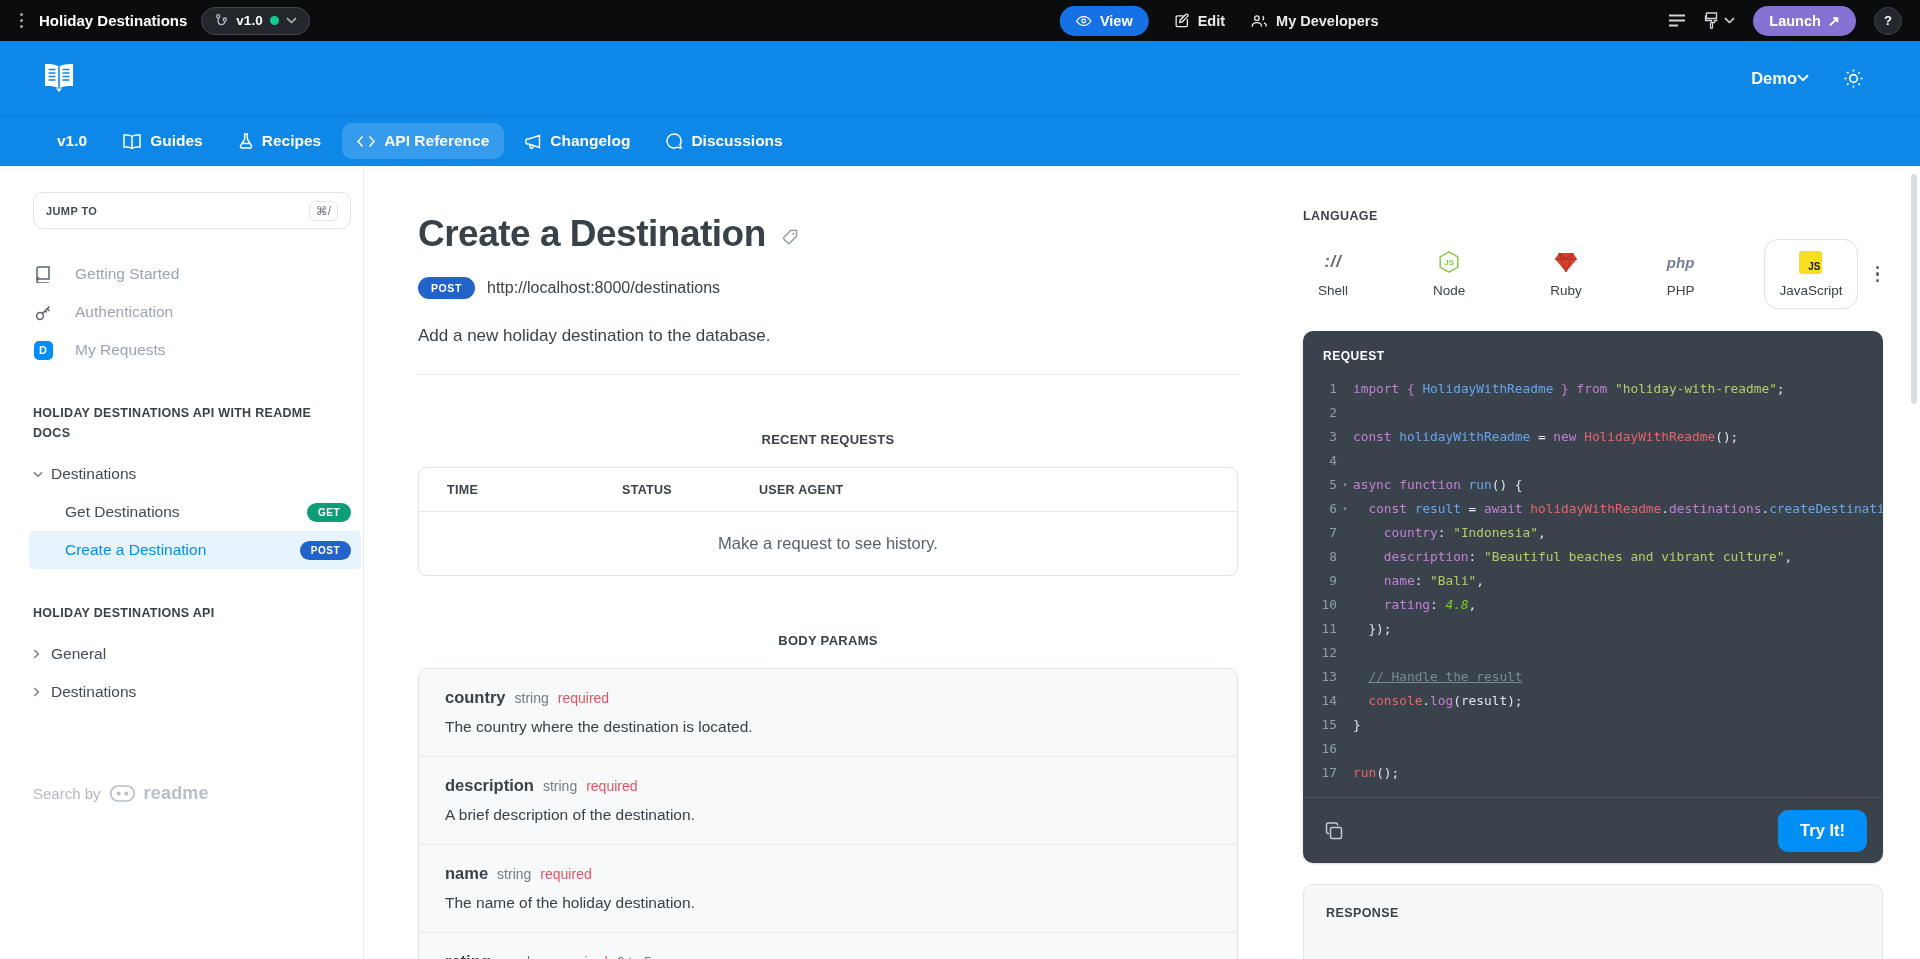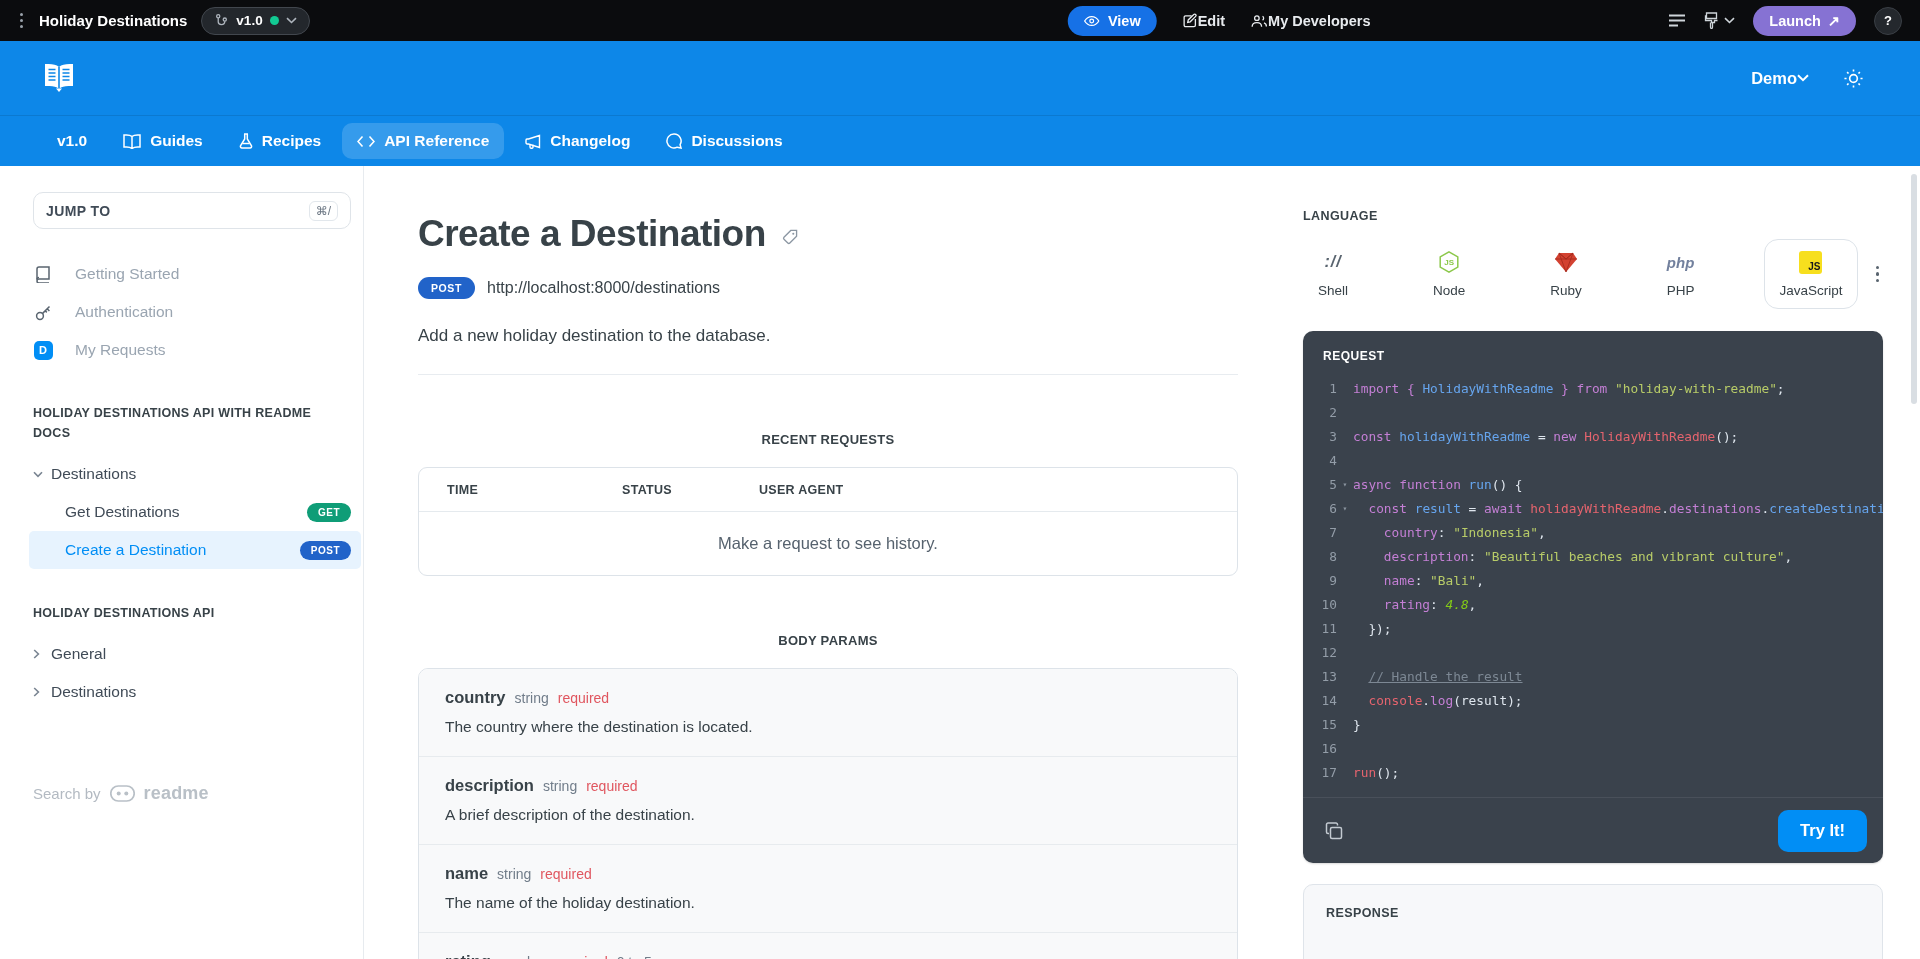--- a/index.html
+++ b/index.html
@@ -10,21 +10,21 @@
   .topbar { height:41px; background:#0b0c0e; display:flex; align-items:center; padding:0 18px; position:relative; flex:0 0 auto; color:#fff; }
   .topbar-left { display:flex; align-items:center; gap:14px; }
   .grip { display:flex; flex-direction:column; gap:3px; padding:4px 2px; cursor:pointer; }
   .grip i { width:3px; height:3px; border-radius:50%; background:#9aa2ab; display:block; }
   .proj-name { font-size:15px; font-weight:700; color:#fff; }
   .version-pill { display:flex; align-items:center; gap:7px; background:#23272c; border:1px solid #42474e; border-radius:15px; height:28px; padding:0 12px; cursor:pointer; }
   .version-pill .vtxt { font-size:13.5px; font-weight:700; color:#fff; }
   .vdot { width:9px; height:9px; border-radius:50%; background:#12ca93; }
   .topbar-center { position:absolute; left:63.5%; transform:translateX(-50%); display:flex; align-items:center; gap:26px; }
   .view-pill { display:flex; align-items:center; gap:8px; background:#1671e6; color:#fff; border:none; border-radius:16px; height:30px; padding:0 16px; font-size:14.5px; font-weight:700; cursor:pointer; font-family:inherit; }
-  .tb-link { display:flex; align-items:center; background:none; border:none; color:#e8ebee; font-size:14.5px; font-weight:600; cursor:pointer; font-family:inherit; }
+  .tb-link { display:flex; align-items:center; gap:8px; background:none; border:none; color:#e8ebee; font-size:14.5px; font-weight:600; cursor:pointer; font-family:inherit; }
   .topbar-right { margin-left:auto; display:flex; align-items:center; gap:18px; }
   .icon-btn { background:none; border:none; cursor:pointer; display:flex; align-items:center; gap:5px; color:#cfd5da; }
   .launch-btn { background:#8672d3; color:#fff; border:none; border-radius:16px; height:30px; padding:0 16px; font-size:14.5px; font-weight:700; display:flex; align-items:center; gap:7px; cursor:pointer; font-family:inherit; }
   .help-btn { width:28px; height:28px; border-radius:50%; background:#24282d; border:1px solid #3a3f45; color:#fff; font-size:13px; font-weight:700; cursor:pointer; }
 
   
   .bluehead { height:74px; background:#0d87e8; display:flex; align-items:center; padding:0 56px 0 42px; flex:0 0 auto; }
   .bluehead-right { margin-left:auto; display:flex; align-items:center; gap:34px; }
   .demo-switch { display:flex; align-items:center; gap:0; background:none; border:none; color:#fff; font-size:16.5px; font-weight:700; cursor:pointer; font-family:inherit; }
 
@@ -36,21 +36,21 @@
   .searchbox input { border:none; outline:none; flex:1; font-size:15px; color:#454f5a; font-family:inherit; min-width:0; background:transparent; }
   .searchbox input::placeholder { color:#7b8490; }
   .kbd-hint { font-size:13px; color:#7b8490; }
 
   
   .content { flex:1; display:flex; overflow:hidden; position:relative; }
 
   
   .sidebar { width:364px; flex:0 0 auto; border-right:1px solid #e7ebef; padding:26px 14px 0 33px; overflow:hidden; }
   .jumpto { width:318px; height:37px; border:1px solid #dfe4e9; border-radius:10px; display:flex; align-items:center; padding:0 12px; cursor:pointer; background:#fff; }
-  .jumpto-label { font-size:14px; font-weight:700; letter-spacing:.4px; color:#404b57; }
+  .jumpto-label { font-size:11px; font-weight:700; letter-spacing:.4px; color:#404b57; }
   .jumpto-kbd { margin-left:auto; font-size:12px; color:#6b7683; border:1px solid #e2e7ec; border-radius:6px; padding:2px 6px; }
   .side-links { margin-top:26px; display:flex; flex-direction:column; }
   .side-link { display:flex; align-items:center; gap:22px; height:38px; color:#9aa5b1; font-size:15.5px; cursor:pointer; }
   .side-link .sicon { color:#59646f; display:flex; width:20px; justify-content:center; }
   .d-badge { width:19px; height:19px; border-radius:5px; background:#018ef5; color:#fff; font-size:11px; font-weight:800; display:flex; align-items:center; justify-content:center; }
   .side-section-title { margin:34px 0 12px; font-size:12.5px; font-weight:800; letter-spacing:.3px; color:#384248; line-height:1.6; max-width:292px; }
   .tree-row { display:flex; align-items:center; gap:8px; height:38px; font-size:15.5px; color:#404b57; cursor:pointer; }
   .tree-caret { width:10px; display:flex; color:#7a8592; flex:0 0 auto; }
   .tree-child { display:flex; align-items:center; height:38px; padding:0 10px 0 36px; font-size:15.5px; color:#404b57; cursor:pointer; border-radius:5px; width:332px; margin-left:-4px; }
   .tree-child.active { background:#e7f3fe; color:#018ef5; }

